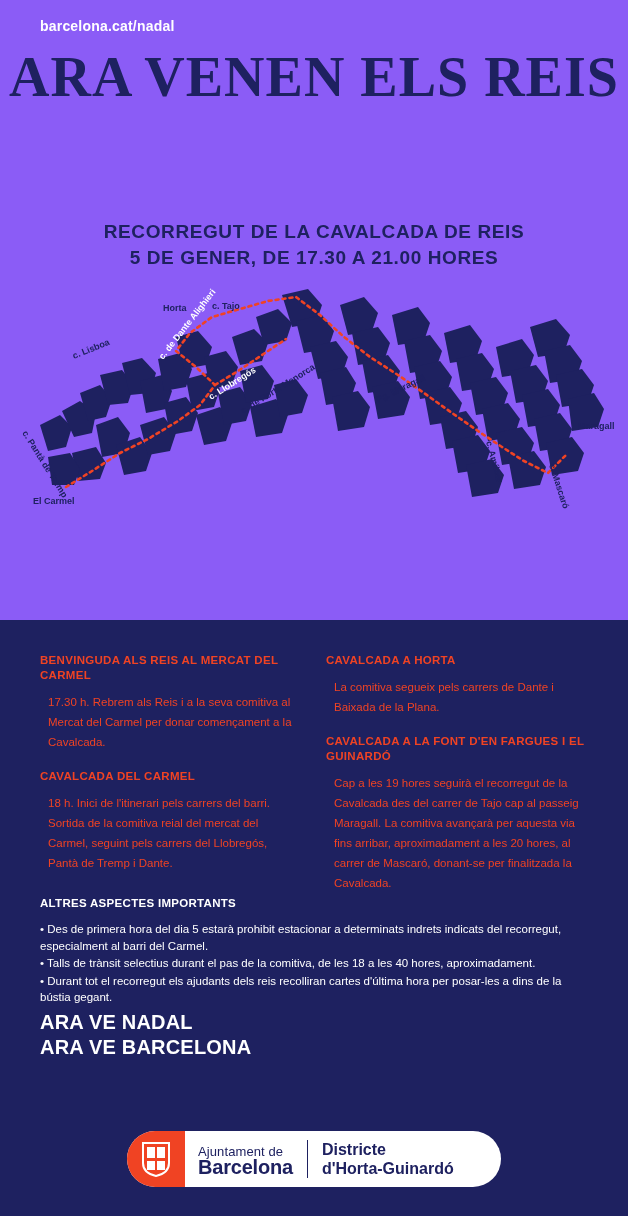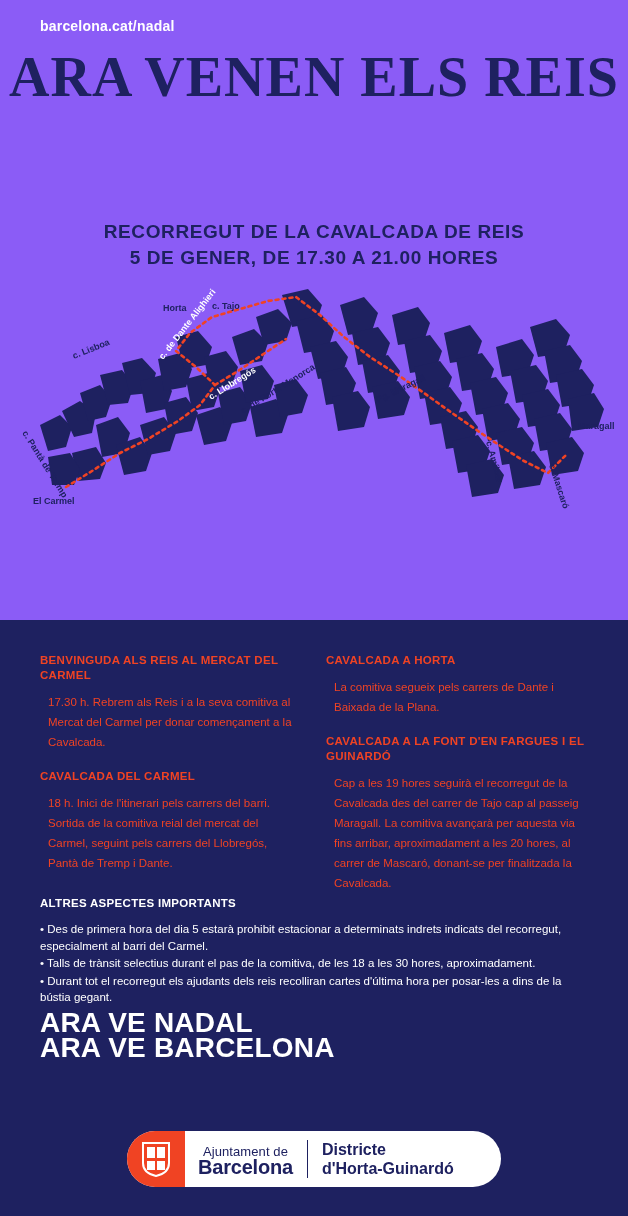--- a/index.html
+++ b/index.html
@@ -119,21 +119,21 @@
   .others p {
     margin: 0 0 1px 0;
     font-size: 11.5px;
     line-height: 16.5px;
   }
   .slogan {
     position: absolute;
     left: 40px;
     top: 390px;
     color: #ffffff;
-    font-size: 28px;
+    font-size: 20px;
     font-weight: bold;
     line-height: 25px;
     letter-spacing: 0.2px;
   }
   .slogan span { display: block; }
 
   
   .footer-logo {
     position: absolute;
     left: 127px;
@@ -154,21 +154,20 @@
     align-items: center;
     justify-content: center;
     flex: 0 0 auto;
   }
   .crest svg { display: block; }
   .logo-text {
     margin-left: 13px;
     color: #1e2160;
     line-height: 15px;
     flex: 0 0 auto;
-    text-align: center;
   }
   .logo-text .l1 { font-size: 13px; letter-spacing: 0.1px; }
   .logo-text .l2 { font-size: 20px; font-weight: bold; letter-spacing: -0.2px; margin-top: 1px; }
   .divider {
     width: 1px;
     height: 38px;
     background: #1e2160;
     margin-left: 14px;
     flex: 0 0 auto;
   }
@@ -304,21 +303,21 @@
       </div>
       <div class="blk">
         <h3>CAVALCADA A LA FONT D'EN FARGUES I EL GUINARDÓ</h3>
         <p>Cap a les 19 hores seguirà el recorregut de la Cavalcada des del carrer de Tajo cap al passeig Maragall. La comitiva avançarà per aquesta via fins arribar, aproximadament a les 20 hores, al carrer de Mascaró, donant-se per finalitzada la Cavalcada.</p>
       </div>
     </div>
 
     <div class="others">
       <h3>ALTRES ASPECTES IMPORTANTS</h3>
       <p>• Des de primera hora del dia 5 estarà prohibit estacionar a determinats indrets indicats del recorregut, especialment al barri del Carmel.</p>
-      <p>• Talls de trànsit selectius durant el pas de la comitiva, de les 18 a les 30 hores, aproximadament.</p>
+      <p>• Talls de trànsit selectius durant el pas de la comitiva, de les 18 a les 40 hores, aproximadament.</p>
       <p>• Durant tot el recorregut els ajudants dels reis recolliran cartes d'última hora per posar-les a dins de la bústia gegant.</p>
     </div>
 
     <div class="slogan">
       <span>ARA VE NADAL</span>
       <span>ARA VE BARCELONA</span>
     </div>
   </div>
 
   <div class="footer-logo">

